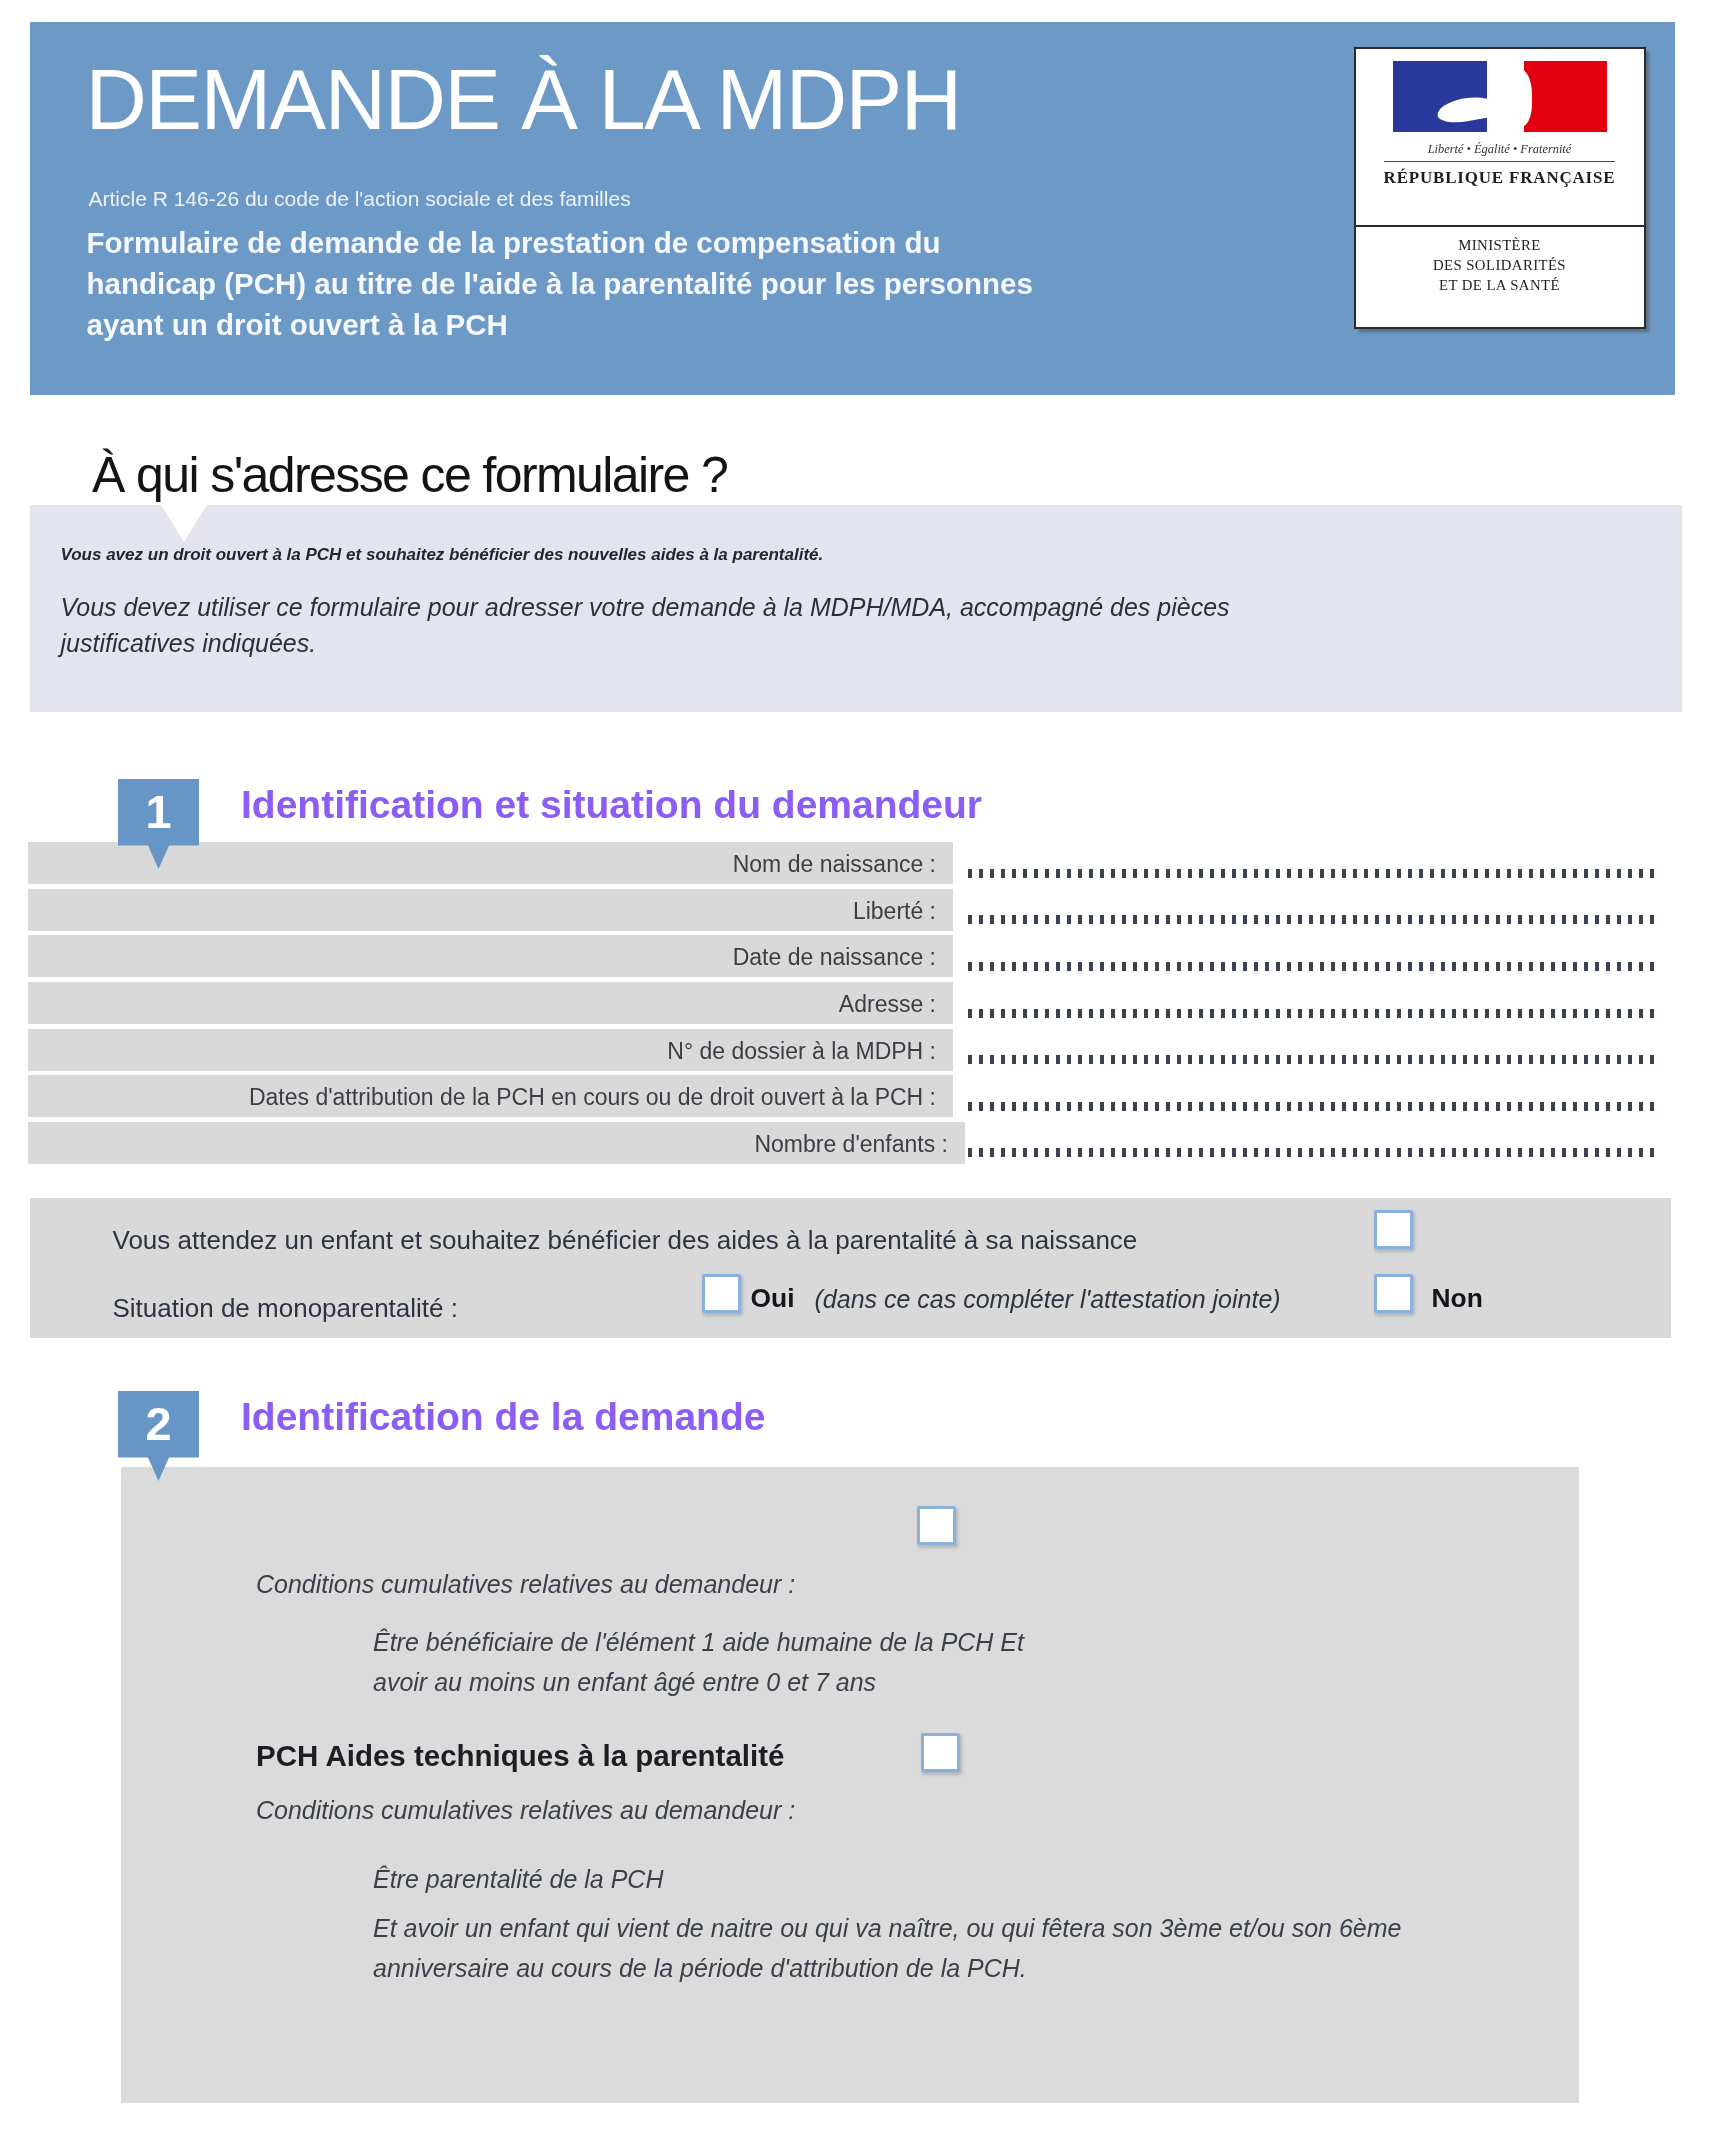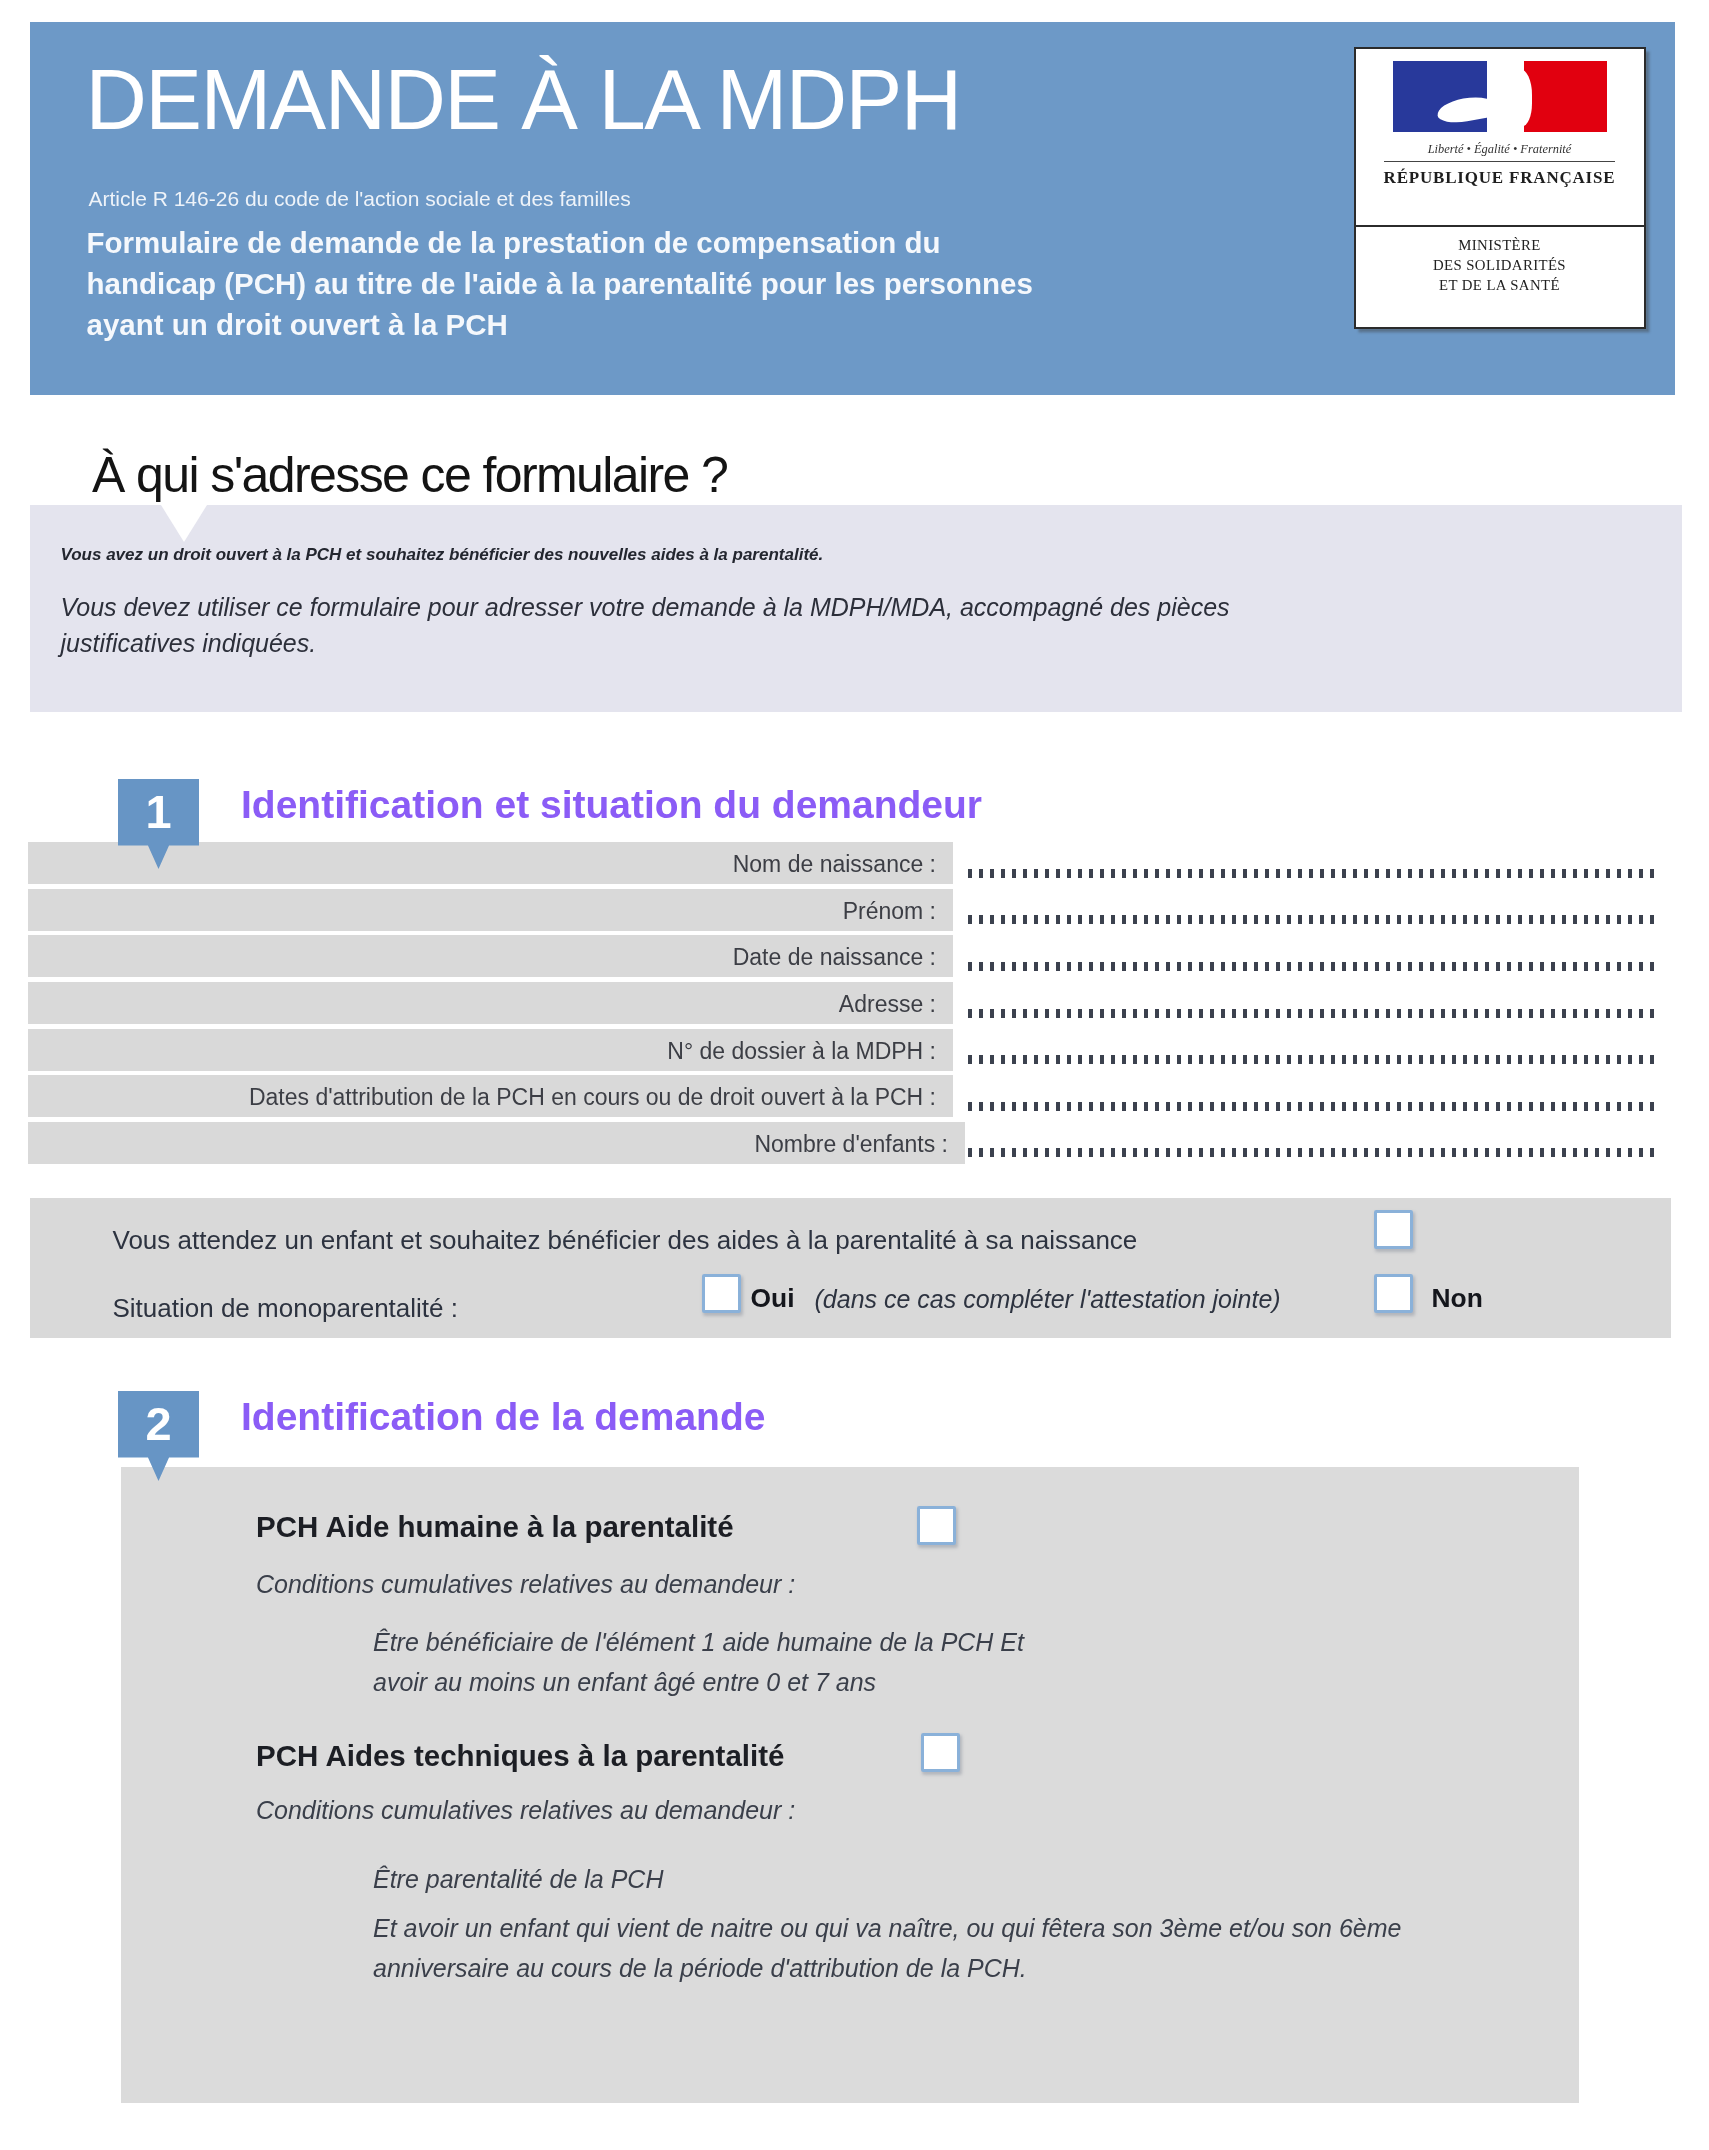--- a/index.html
+++ b/index.html
@@ -116,21 +116,21 @@
     <span>1</span>
   </div>
   <div class="sec-title" style="top:783px;">Identification et situation du demandeur</div>
 
   <div class="row-band" style="top:842px;">
     <span class="row-label">Nom de naissance :</span>
   </div>
   <div class="dots" style="top:869px;"></div>
 
   <div class="row-band" style="top:889px;">
-    <span class="row-label">Prénom :</span>
+    <span class="row-label">Liberté :</span>
   </div>
   <div class="dots" style="top:915px;"></div>
 
   <div class="row-band" style="top:935px;">
     <span class="row-label">Date de naissance :</span>
   </div>
   <div class="dots" style="top:962px;"></div>
 
   <div class="row-band" style="top:982px;">
     <span class="row-label">Adresse :</span>
@@ -163,21 +163,20 @@
     <span class="cb" style="left:1344px;top:76px;"></span>
     <span class="bold-opt" style="left:1402px;top:85px;">Non</span>
   </div>
 
   <div class="badge" style="top:1391px;">
     <span>2</span>
   </div>
   <div class="sec-title" style="top:1395px;">Identification de la demande</div>
 
   <div class="sec2-box">
-    <span class="item-title" style="left:135px;top:43px;">PCH Aide humaine à la parentalité</span>
     <span class="cb" style="left:796px;top:39px;"></span>
     <span class="cond-label" style="left:135px;top:103px;">Conditions cumulatives relatives au demandeur :</span>
     <span class="cond-text preline" style="left:252px;top:155px;">Être bénéficiaire de l'élément 1 aide humaine de la PCH Et
 avoir au moins un enfant âgé entre 0 et 7 ans</span>
 
     <span class="item-title" style="left:135px;top:272px;">PCH Aides techniques à la parentalité</span>
     <span class="cb" style="left:800px;top:266px;"></span>
     <span class="cond-label" style="left:135px;top:329px;">Conditions cumulatives relatives au demandeur :</span>
     <span class="cond-text" style="left:252px;top:392px;">Être parentalité de la PCH</span>
     <span class="cond-text preline" style="left:252px;top:441px;">Et avoir un enfant qui vient de naitre ou qui va naître, ou qui fêtera son 3ème et/ou son 6ème

